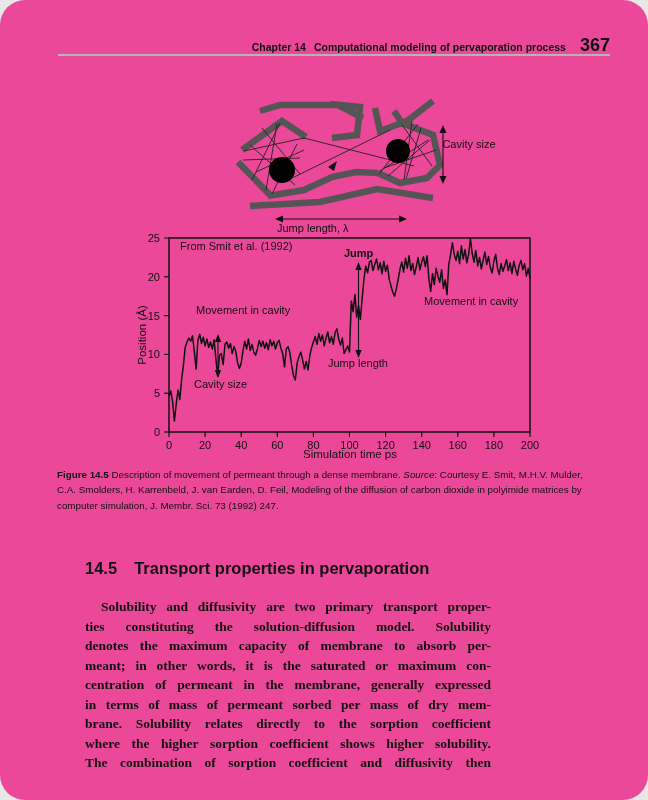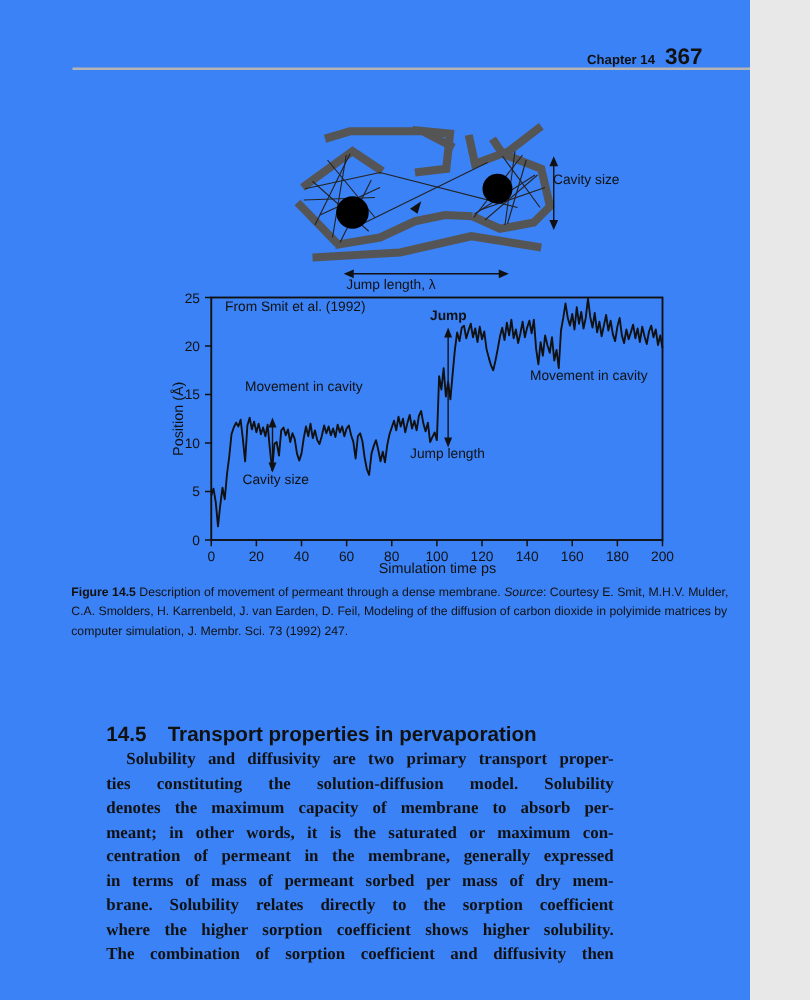--- a/index.html
+++ b/index.html
@@ -1,17 +1,17 @@
 <!DOCTYPE html>
 <html><head>
 <meta charset="utf-8">
 <style>
   html,body{margin:0;padding:0;background:#e8e8e8;}
-  .page{position:relative;width:600px;height:800px;background:#3b82f6;overflow:hidden;
-        font-family:"Liberation Sans",sans-serif;color:#111;}
+  .page{position:relative;width:648px;height:800px;background:#ec4899;overflow:hidden;
+        font-family:"Liberation Sans",sans-serif;color:#111;border-radius:25px;}
   
   .header-row{position:absolute;top:35px;right:38px;display:flex;align-items:baseline;}
   .header-chapter{font-size:10.5px;font-weight:bold;margin-right:8px;}
   .header-title{font-size:10.5px;font-weight:bold;margin-right:14px;}
   .header-page{font-size:18px;font-weight:bold;}
   .header-rule{position:absolute;top:54px;left:58px;width:552px;height:2px;background:#b4b4b4;}
   
   .diagram{position:absolute;left:180px;top:88px;width:320px;height:150px;}
   .diagram svg{position:absolute;left:0;top:0;}
   .chain{stroke:#555;stroke-width:6.5;fill:none;stroke-linejoin:miter;stroke-linecap:butt;}
@@ -34,33 +34,34 @@
   .ann-move-left{left:66px;top:76px;}
   .ann-cavity{left:64px;top:150px;}
   .ann-jump{left:214px;top:19px;font-weight:bold;}
   .ann-jump-length{left:198px;top:129px;}
   .ann-move-right{left:294px;top:67px;}
   
   .caption{position:absolute;left:57px;top:467px;width:546px;font-size:9.8px;line-height:15.4px;}
   .caption .cap-bold{font-weight:bold;}
   .caption .cap-italic{font-style:italic;text-align:center;}
   
-  .section-heading{position:absolute;left:85px;top:559px;font-size:16.5px;font-weight:bold;margin-top:20px;}
+  .section-heading{position:absolute;left:85px;top:559px;font-size:16.5px;font-weight:bold;}
   .section-number{display:inline-block;margin-right:17px;}
   .body-text{position:absolute;left:85px;top:597px;width:406px;
              font-family:"Liberation Serif",serif;font-size:13.5px;line-height:19.5px;
              text-align:justify;text-align-last:justify;white-space:pre-line;text-indent:16px;font-weight:bold;}
 </style>
 </head>
 <body>
 
 <div class="page">
 
   <div class="header-row">
     <span class="header-chapter">Chapter 14</span>
+    <span class="header-title">Computational modeling of pervaporation process</span>
     <span class="header-page">367</span>
   </div>
   <div class="header-rule"></div>
 
   <div class="diagram">
     <svg width="320" height="150" viewBox="0 0 320 150">
 
       <polyline class="chain" points="80,23 100,17 158,17 183,30"></polyline>
       <polyline class="chain" points="195,20 200,43 227,33 253,13"></polyline>
       <polyline class="chain" points="150,16 180,19 177,47 152,50"></polyline>

